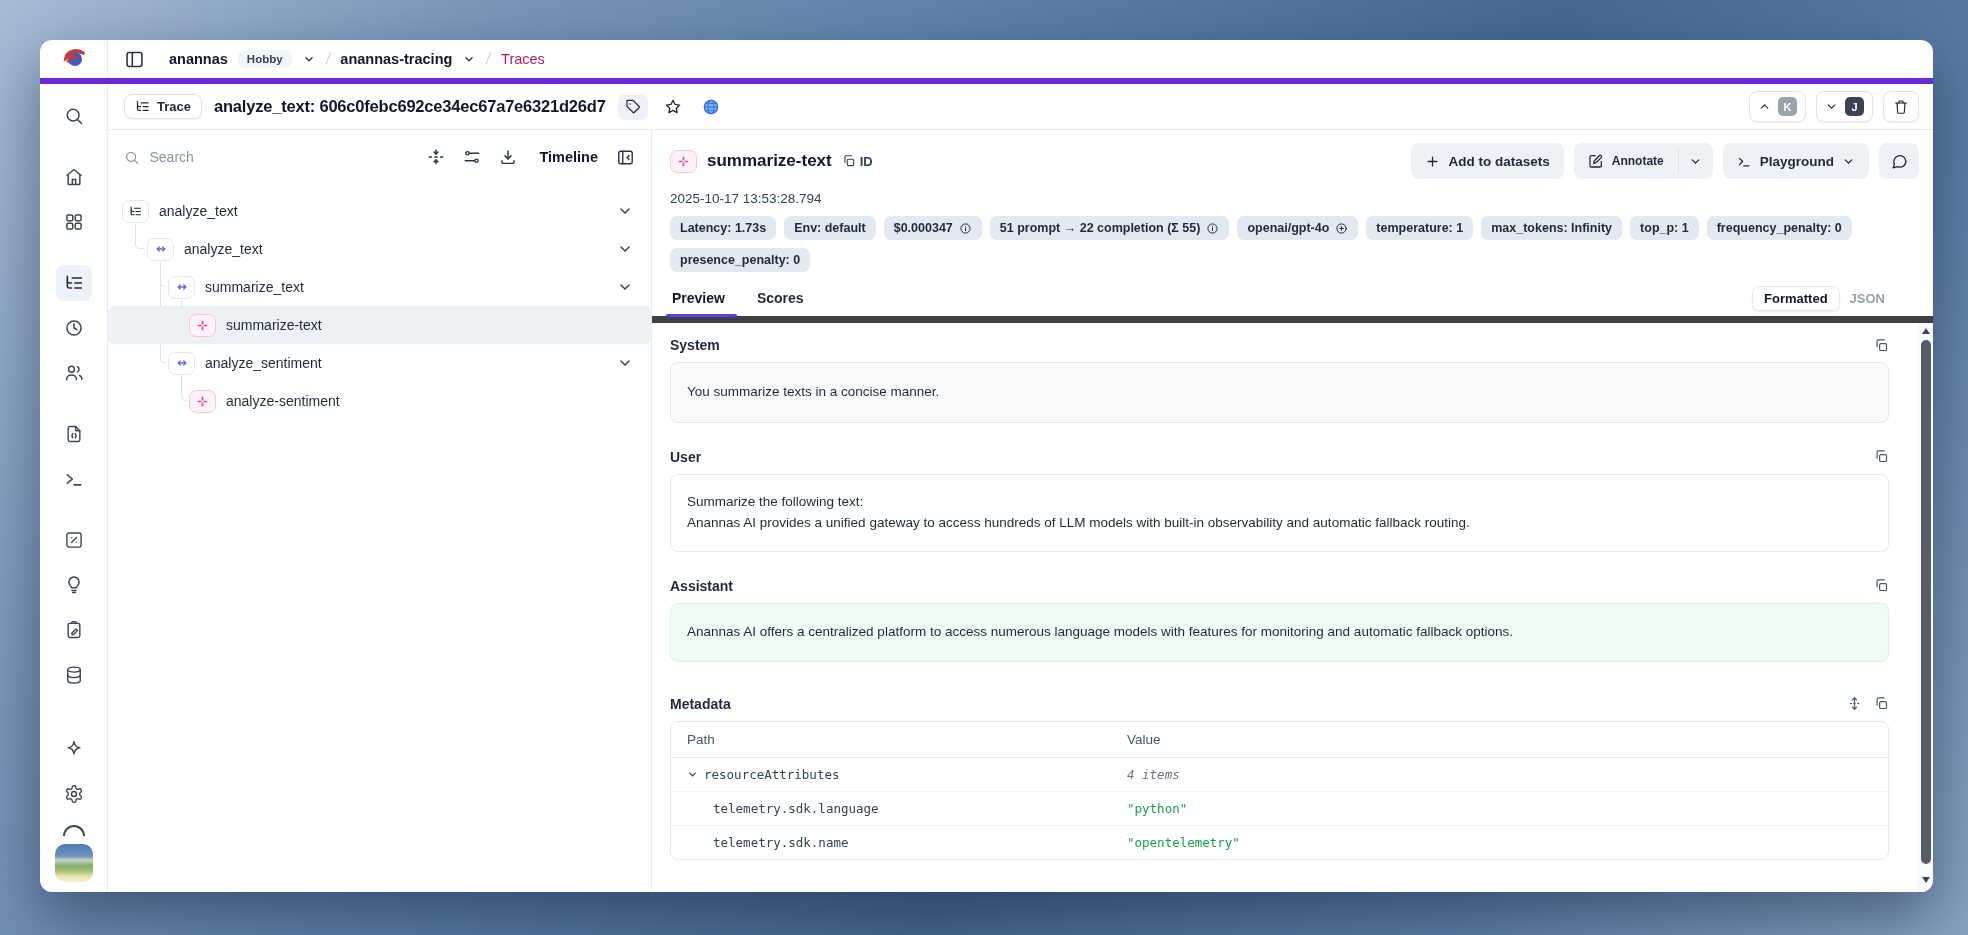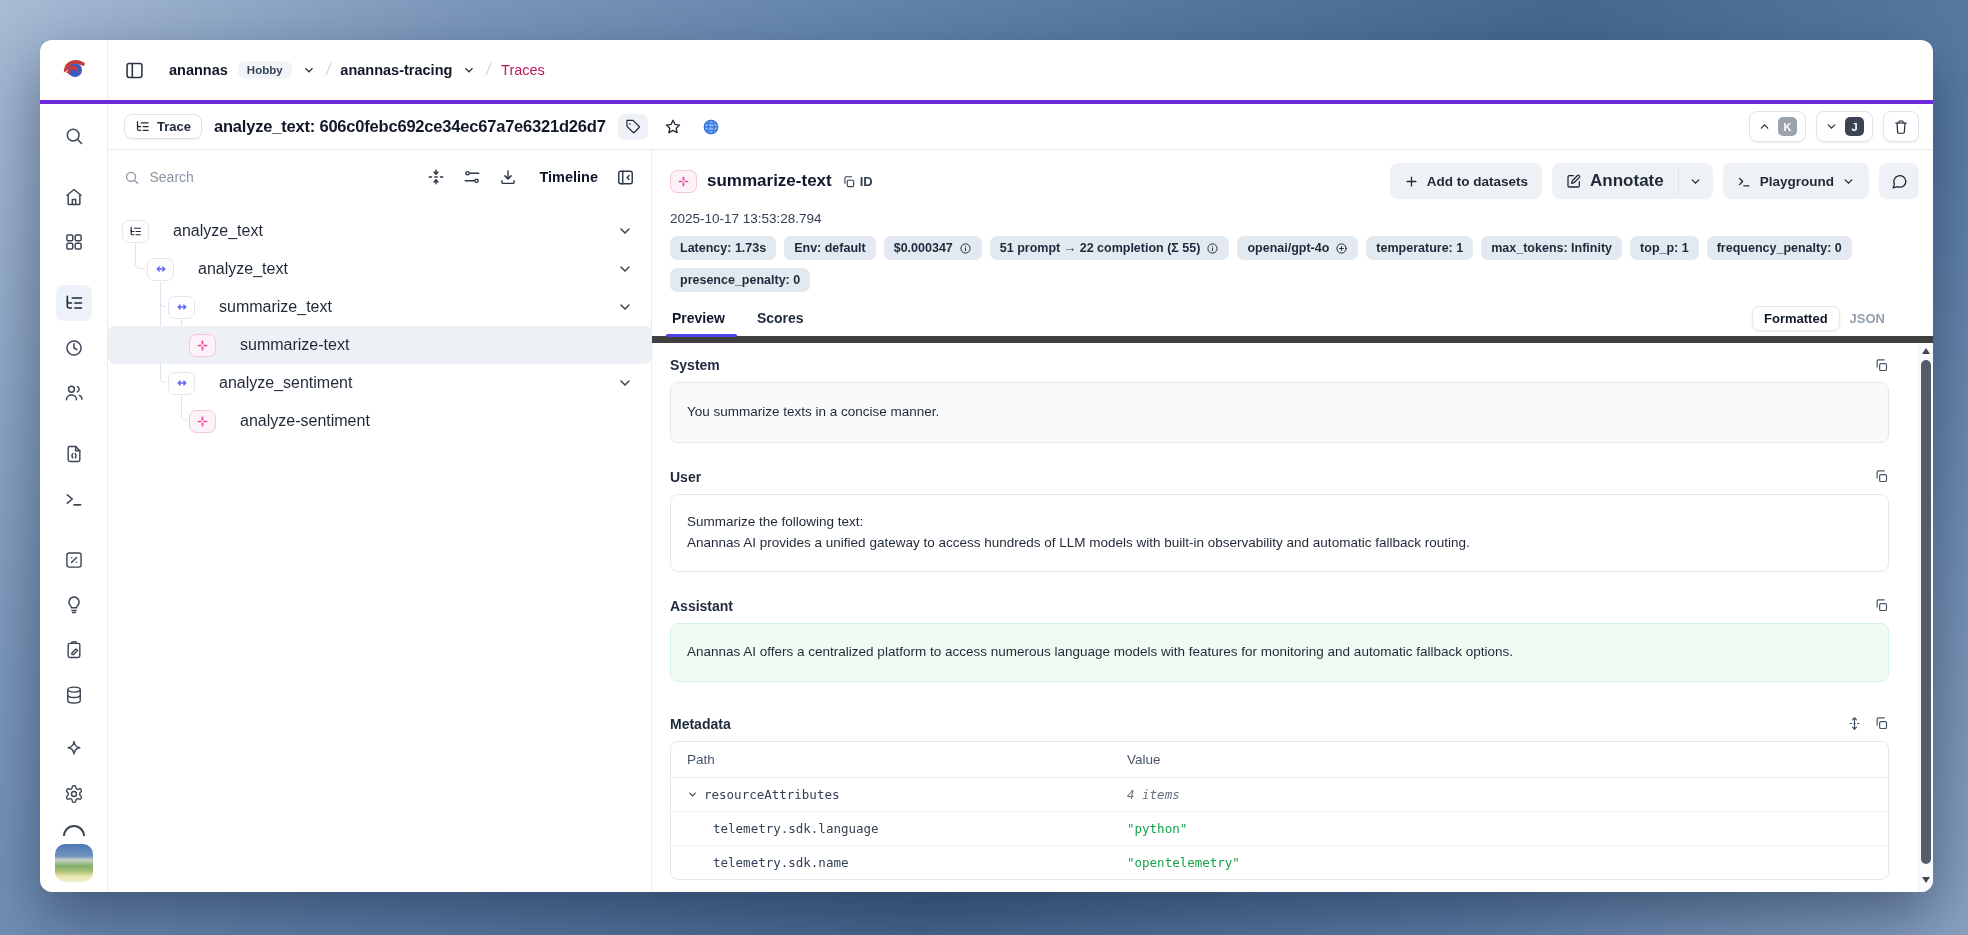--- a/index.html
+++ b/index.html
@@ -10,21 +10,21 @@
     position:relative; color:#1f2937;
   }
   svg { display:block; }
   .window {
     position:absolute; left:40px; top:40px; width:1893px; height:852px;
     background:#fff; border-radius:12px; overflow:hidden;
     box-shadow:0 24px 60px rgba(10,25,50,.45);
     display:flex; flex-direction:column;
   }
   
-  .topbar { height:64px; display:flex; align-items:center; border-bottom:4px solid #6d28d9; flex:0 0 auto; }
+  .topbar { height:44px; display:flex; align-items:center; border-bottom:6px solid #6d28d9; flex:0 0 auto; }
   .logo-cell { width:68px; height:100%; display:flex; align-items:center; justify-content:center; border-right:1px solid #e8ebef; }
   .tb-toggle { margin-left:16px; cursor:pointer; }
   .crumb { display:flex; align-items:center; gap:10px; margin-left:24px; font-size:14.5px; }
   .crumb .org { font-weight:600; color:#111827; }
   .plan-badge { background:#f1f5f9; color:#334155; font-size:11.5px; font-weight:600; padding:3px 9px; border-radius:7px; }
   .slash { color:#d3d9e0; font-size:17px; transform:skewX(-8deg); }
   .crumb .proj { font-weight:600; color:#111827; }
   .crumb .link { color:#be185d; font-weight:500; }
   .chev { width:14px; height:14px; }
   
@@ -53,37 +53,37 @@
   .content-row { flex:1; display:flex; min-height:0; }
   .treepanel { width:544px; flex:0 0 auto; border-right:1px solid #e8ebef; display:flex; flex-direction:column; min-height:0; }
   .tp-header { height:54px; display:flex; align-items:center; padding:0 16px; gap:18px; flex:0 0 auto; }
   .tp-search { display:flex; align-items:center; gap:10px; flex:1; min-width:0; }
   .tp-search input { border:none; outline:none; font-size:14px; color:#334155; width:100%; font-family:inherit; }
   .tp-search input::placeholder { color:#8a94a3; }
   .tp-ic { cursor:pointer; }
   .timeline-lbl { font-size:14.5px; font-weight:700; color:#0f172a; margin-left:4px; cursor:pointer; }
   .tree { flex:1; position:relative; padding-top:8px; }
   .trow { height:38px; display:flex; align-items:center; position:relative; cursor:pointer; }
-  .trow .lbl { font-size:16px; font-weight:500; color:#1f2937; margin-left:24px; }
+  .trow .lbl { font-size:14px; font-weight:500; color:#1f2937; margin-left:10px; }
   .trow.sel { background:#edf1f6; border-radius:6px; }
   .node-pill { width:27px; height:23px; border-radius:7px; border:1px solid #e2e8f0; background:#fff; display:flex; align-items:center; justify-content:center; flex:0 0 auto; }
   .node-pill.gen { background:#fdf2f8; border-color:#f6c6dc; }
   .t-chev { position:absolute; right:18px; top:11px; }
   .conn { position:absolute; border-left:1px solid #dde3ec; border-bottom:1px solid #dde3ec; border-bottom-left-radius:5px; }
   .ind0 { padding-left:14px; } .ind1 { padding-left:39px; } .ind2 { padding-left:60px; } .ind3 { padding-left:81px; }
   
   .detail { flex:1; display:flex; flex-direction:column; min-width:0; position:relative; }
   .d-header { display:flex; align-items:center; padding:13px 14px 0 18px; gap:12px; }
   .d-title-grp { display:flex; align-items:center; gap:10px; min-width:0; }
   .d-title { font-size:17px; font-weight:700; color:#0f172a; white-space:nowrap; }
-  .id-grp { display:flex; align-items:flex-end; gap:4px; color:#334155; font-size:13px; font-weight:600; cursor:pointer; }
+  .id-grp { display:flex; align-items:flex-start; gap:4px; color:#334155; font-size:13px; font-weight:600; cursor:pointer; }
   .d-actions { margin-left:auto; display:flex; align-items:center; gap:10px; }
   .btn { height:36px; display:flex; align-items:center; gap:8px; background:#eef1f5; border-radius:8px; padding:0 14px; font-size:13.5px; font-weight:600; color:#1f2937; cursor:pointer; white-space:nowrap; }
   .split { display:flex; align-items:stretch; background:#eef1f5; border-radius:8px; overflow:hidden; }
-  .split .seg1 { display:flex; align-items:center; gap:8px; padding:0 14px; height:36px; font-size:17px; font-weight:600; cursor:pointer; }
+  .split .seg1 { display:flex; align-items:center; gap:8px; padding:0 14px; height:36px; font-size:12px; font-weight:600; cursor:pointer; }
   .split .divider { width:1px; background:#dde2e9; margin:5px 0; }
   .split .seg2 { width:34px; display:flex; align-items:center; justify-content:center; cursor:pointer; }
   .btn-sq { width:40px; height:36px; background:#eef1f5; border-radius:8px; display:flex; align-items:center; justify-content:center; cursor:pointer; }
   .d-ts { padding:0 18px; margin-top:12px; font-size:13.5px; font-weight:500; color:#334155; }
   .badges { padding:0 0 0 18px; margin-top:10px; display:flex; gap:8px; white-space:nowrap; overflow:hidden; flex:0 0 auto; }
   .badges.row2 { margin-top:8px; }
   .badge { display:inline-flex; align-items:flex-end; gap:6px; background:#e3e9f0; color:#1e293b; font-size:12.5px; font-weight:650; padding:5px 10px; border-radius:7px; flex:0 0 auto; }
   .tabs-row { margin-top:12px; padding:0 18px; border-bottom:7px solid #404040; display:flex; align-items:flex-end; position:relative; flex:0 0 auto; }
   .tab { font-size:14px; font-weight:650; color:#0f172a; padding:6px 2px 10px; margin-right:28px; position:relative; cursor:pointer; }
   .tab.off { color:#1e293b; }

